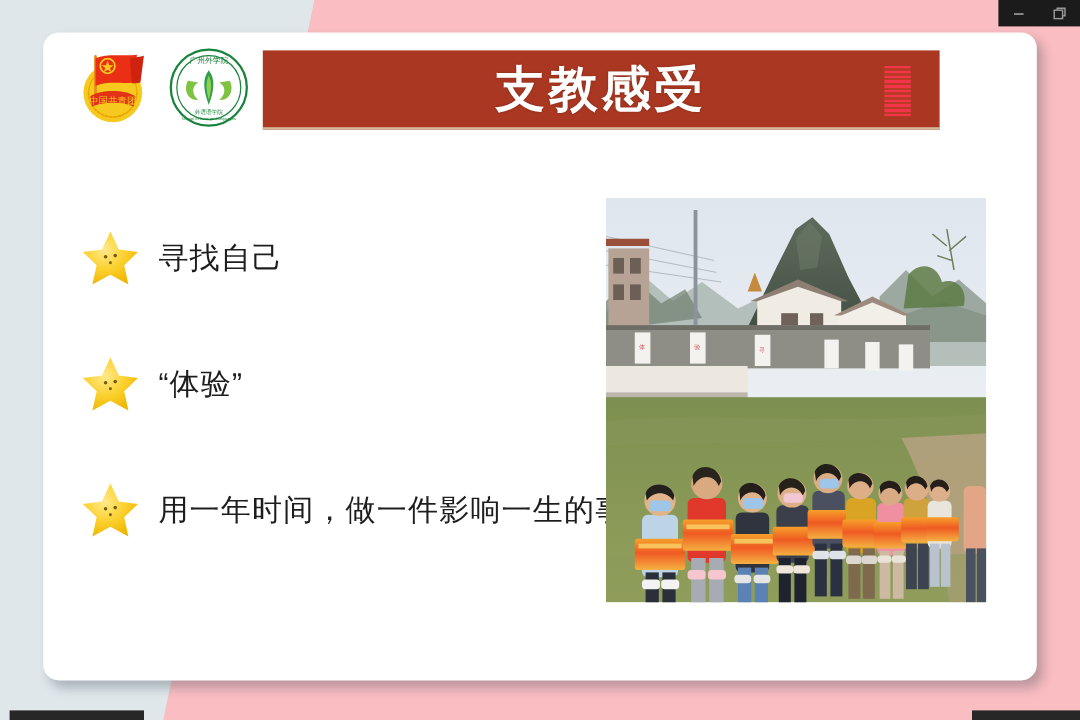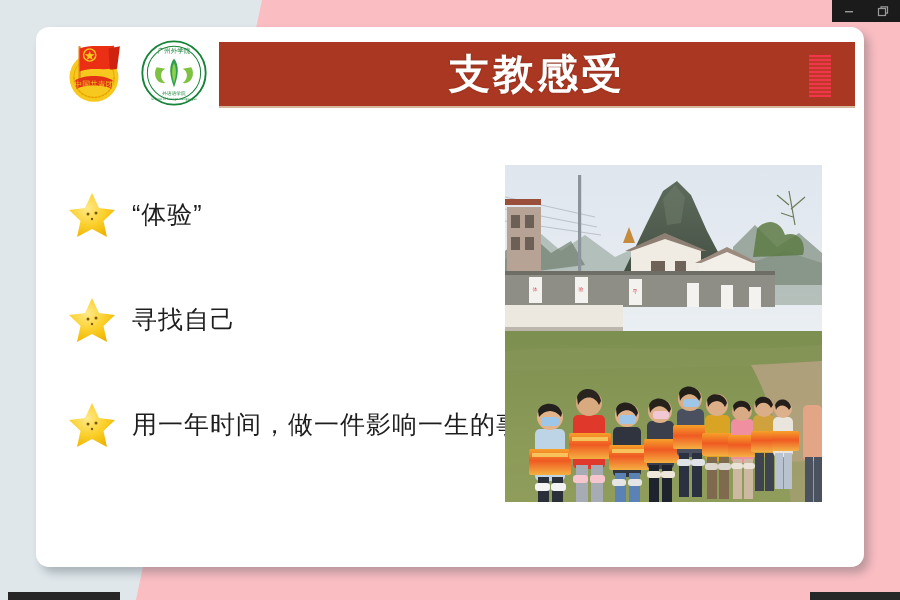--- a/index.html
+++ b/index.html
@@ -81,21 +81,21 @@
     align-items: center;
     gap: 8px;
   }
   .logo { display: block; }
 
   
   #title-banner {
     position: absolute;
     left: 183px;
     top: 15px;
-    width: 636px;
+    width: 564px;
     height: 66px;
     background: #a93721;
     display: flex;
     align-items: center;
     justify-content: center;
     border-bottom: 2px solid #d8b89a;
   }
   #title-text {
     color: #ffffff;
     font-size: 41px;
@@ -207,50 +207,50 @@
       </svg>
 
     </div>
 
     <div id="title-banner">
       <span id="title-text">支教感受</span>
       <span id="title-stripes"></span>
     </div>
 
     <div id="bullet-list">
+
+      <div class="bullet-row">
+        <span class="star-icon">
+          <svg width="52" height="52" viewBox="0 0 52 52">
+            <path d="M26 4 L33 19 L49 21 L37.5 32 L41 48 L26 40 L11 48 L14.5 32 L3 21 L19 19 Z" fill="url(#sg1)"></path>
+            <circle cx="22" cy="25" r="1.5" fill="#7a5a00"></circle>
+            <circle cx="30" cy="24" r="1.5" fill="#7a5a00"></circle>
+            <circle cx="26" cy="30" r="1.2" fill="#7a5a00"></circle>
+          </svg>
+        </span>
+        <span class="bullet-text">寻找自己</span>
+      </div>
 
       <div class="bullet-row">
         <span class="star-icon">
           <svg width="52" height="52" viewBox="0 0 52 52">
             <defs>
               <radialGradient id="sg1" cx="40%" cy="35%" r="70%">
                 <stop offset="0%" stop-color="#ffe98a"></stop>
                 <stop offset="55%" stop-color="#fbd02c"></stop>
                 <stop offset="100%" stop-color="#eeb400"></stop>
               </radialGradient>
             </defs>
             <path d="M26 4 L33 19 L49 21 L37.5 32 L41 48 L26 40 L11 48 L14.5 32 L3 21 L19 19 Z" fill="url(#sg1)"></path>
             <circle cx="22" cy="25" r="1.5" fill="#7a5a00"></circle>
             <circle cx="30" cy="24" r="1.5" fill="#7a5a00"></circle>
             <circle cx="26" cy="30" r="1.2" fill="#7a5a00"></circle>
           </svg>
         </span>
         <span class="bullet-text">“体验”</span>
-      </div>
-
-      <div class="bullet-row">
-        <span class="star-icon">
-          <svg width="52" height="52" viewBox="0 0 52 52">
-            <path d="M26 4 L33 19 L49 21 L37.5 32 L41 48 L26 40 L11 48 L14.5 32 L3 21 L19 19 Z" fill="url(#sg1)"></path>
-            <circle cx="22" cy="25" r="1.5" fill="#7a5a00"></circle>
-            <circle cx="30" cy="24" r="1.5" fill="#7a5a00"></circle>
-            <circle cx="26" cy="30" r="1.2" fill="#7a5a00"></circle>
-          </svg>
-        </span>
-        <span class="bullet-text">寻找自己</span>
       </div>
 
       <div class="bullet-row">
         <span class="star-icon">
           <svg width="52" height="52" viewBox="0 0 52 52">
             <path d="M26 4 L33 19 L49 21 L37.5 32 L41 48 L26 40 L11 48 L14.5 32 L3 21 L19 19 Z" fill="url(#sg1)"></path>
             <circle cx="22" cy="25" r="1.5" fill="#7a5a00"></circle>
             <circle cx="30" cy="24" r="1.5" fill="#7a5a00"></circle>
             <circle cx="26" cy="30" r="1.2" fill="#7a5a00"></circle>
           </svg>

